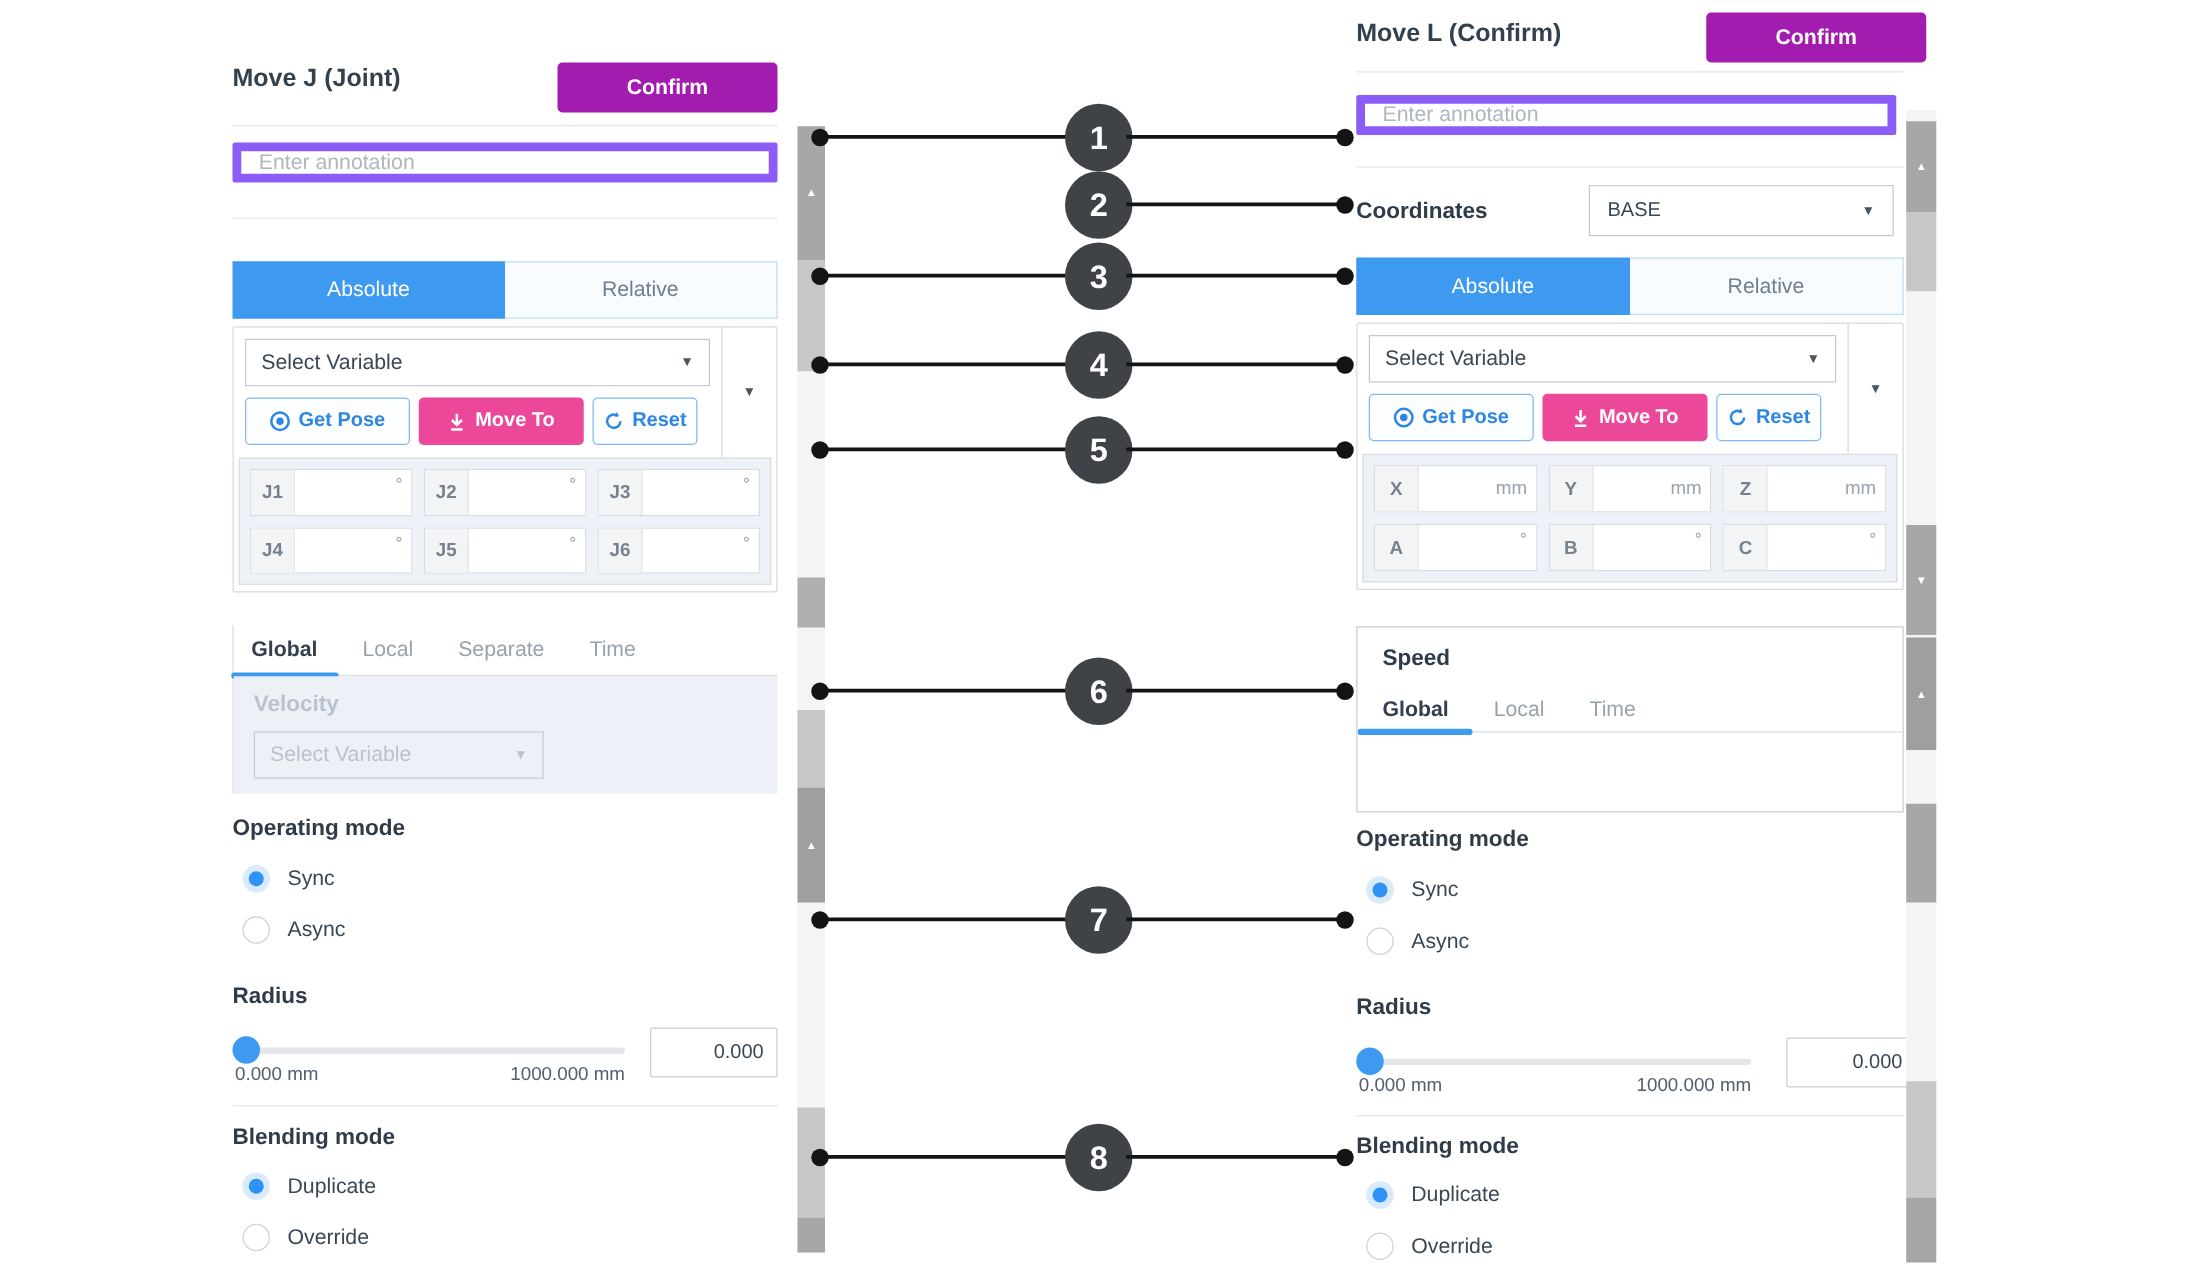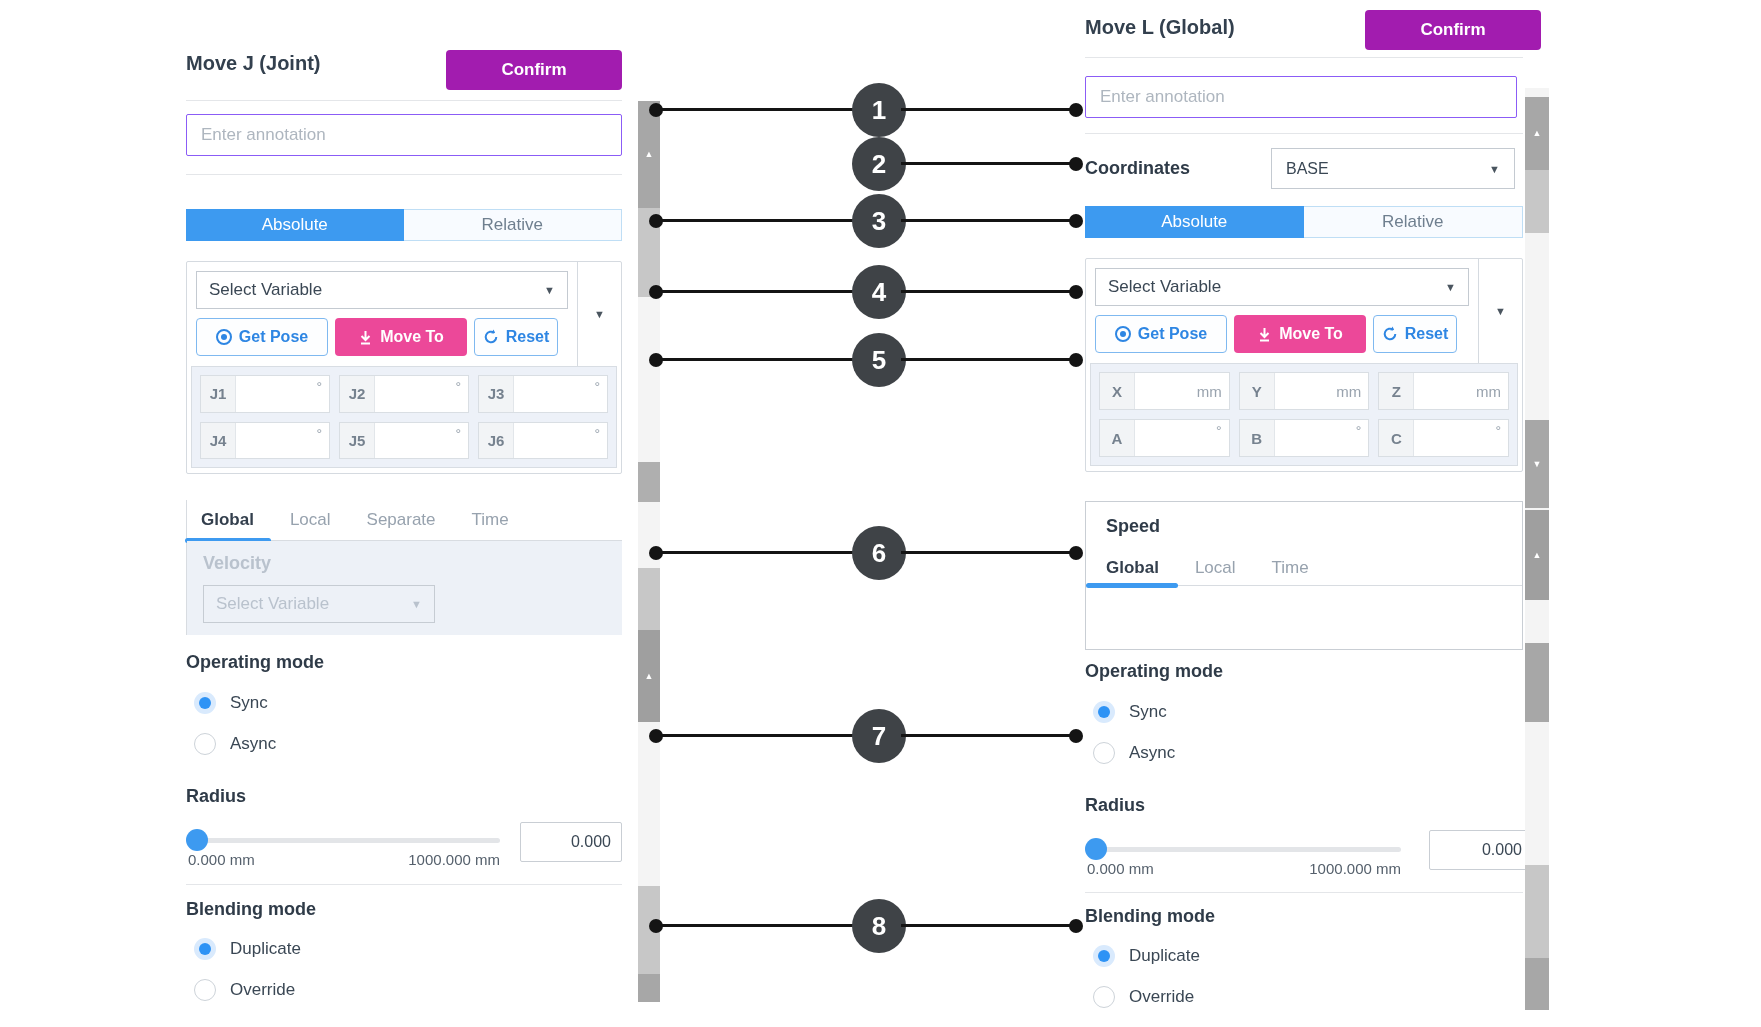--- a/index.html
+++ b/index.html
@@ -9,25 +9,25 @@
   
   .panel{position:absolute;top:0;height:1027px;}
   .panel-left{left:186px;width:436px;}
   .panel-right{left:1085px;width:438px;}
 
   .panel-title{position:absolute;left:0;font-size:20px;font-weight:bold;color:#33404E;}
   .confirm-btn{position:absolute;width:176px;height:40px;background:#a21caf;color:#fff;
     font-size:17px;font-weight:bold;border:none;border-radius:4px;}
   .hr{position:absolute;left:0;right:0;height:1px;background:#E4E6E9;}
 
-  .annotation{position:absolute;left:0;right:0;height:42px;border:1px solid #8b5cf6;border-radius:2px;
+  .annotation{position:absolute;left:0;right:0;height:32px;border:7px solid #8b5cf6;border-radius:2px;
     padding:0 14px;font-size:17px;color:#3A4754;outline:none;}
   .annotation::placeholder{color:#AEB6BF;}
 
-  .mode-tabs{position:absolute;left:0;right:0;height:32px;display:flex;}
+  .mode-tabs{position:absolute;left:0;right:0;height:46px;display:flex;}
   .mtab{flex:1;display:flex;align-items:center;justify-content:center;font-size:17px;cursor:pointer;}
   .mtab.active{background:#3D9AF0;color:#fff;}
   .mtab.inactive{background:#F8FBFF;color:#6F7F8F;border:1px solid #BFDEF5;border-left:none;}
 
   .group{position:absolute;left:0;right:0;border:1px solid #D5DAE0;border-radius:2px;background:#fff;}
   .group-row1{position:relative;height:104px;}
   .group-side{position:absolute;top:0;right:0;width:44px;height:104px;border-left:1px solid #D5DAE0;
     display:flex;align-items:center;justify-content:center;}
   .select-box{position:absolute;left:9px;top:9px;right:53px;height:38px;border:1px solid #C4CAD1;
     display:flex;align-items:center;padding:0 12px;font-size:17px;color:#3A4754;background:#fff;}
@@ -298,21 +298,21 @@
   </div>
   <div class="callout" style="top:898px;">
     <span class="co-dot l"></span>
       <span class="co-line l"></span>
     <span class="co-bubble">8</span>
     <span class="co-line r"></span>
       <span class="co-dot r"></span>
   </div>
 
   <section class="panel panel-right">
-    <div class="panel-title" style="top:16px;">Move L (Global)</div>
+    <div class="panel-title" style="top:16px;">Move L (Confirm)</div>
     <button class="confirm-btn" style="top:10px;right:-18px;">Confirm</button>
     <div class="hr" style="top:57px;"></div>
 
     <input class="annotation" style="top: 76px; right: 6px;" placeholder="Enter annotation">
     <div class="hr" style="top:133px;"></div>
 
     <div class="coord-label" style="top:158px;">Coordinates</div>
     <div class="coord-select" style="top:148px;left:186px;width:244px;justify-content:center;">
       <span>BASE</span>
       <span class="chev">▼</span>

